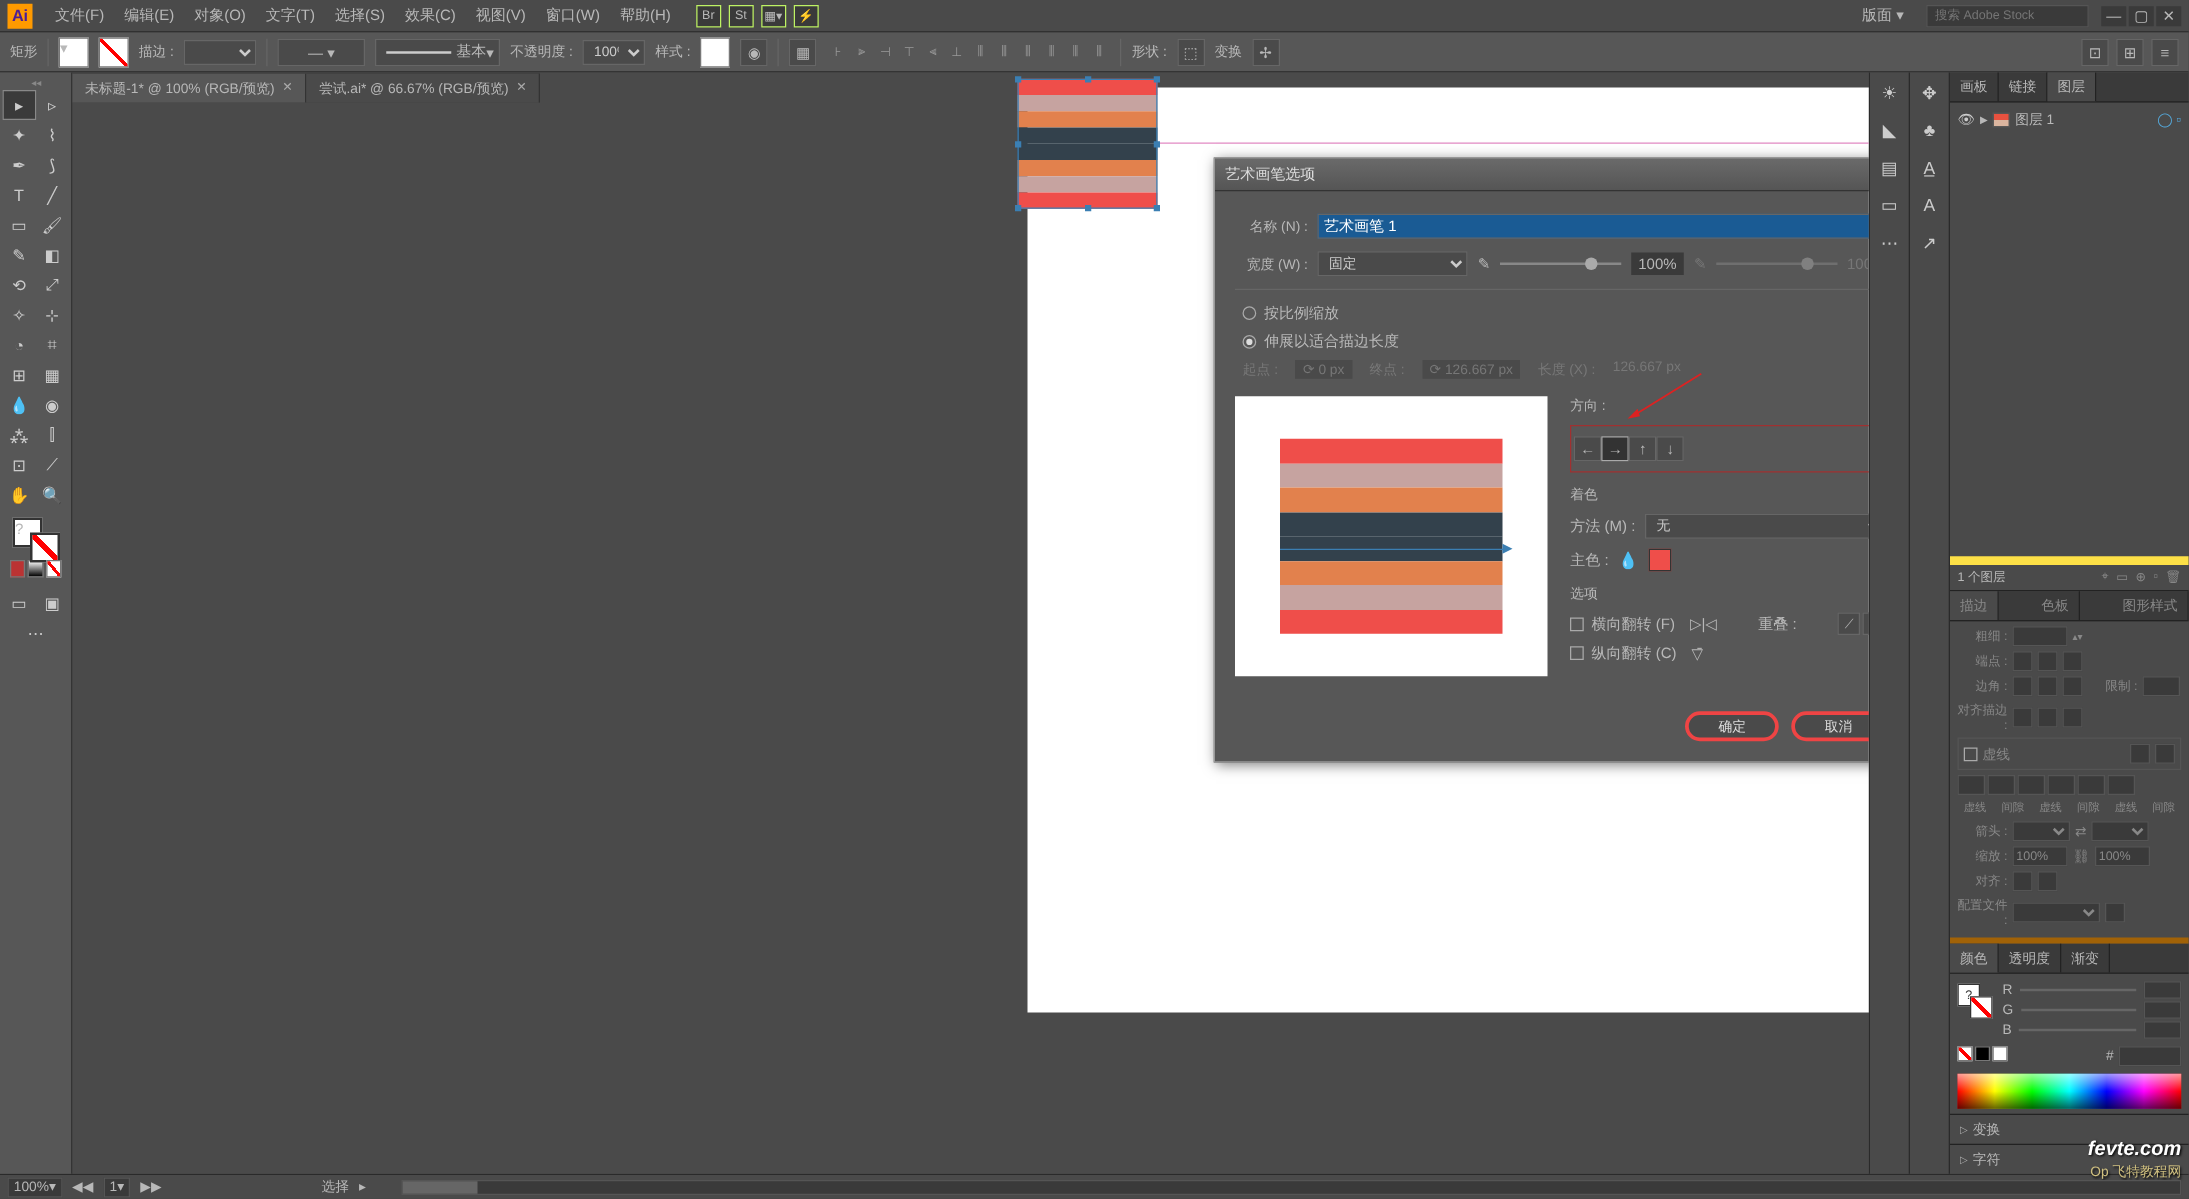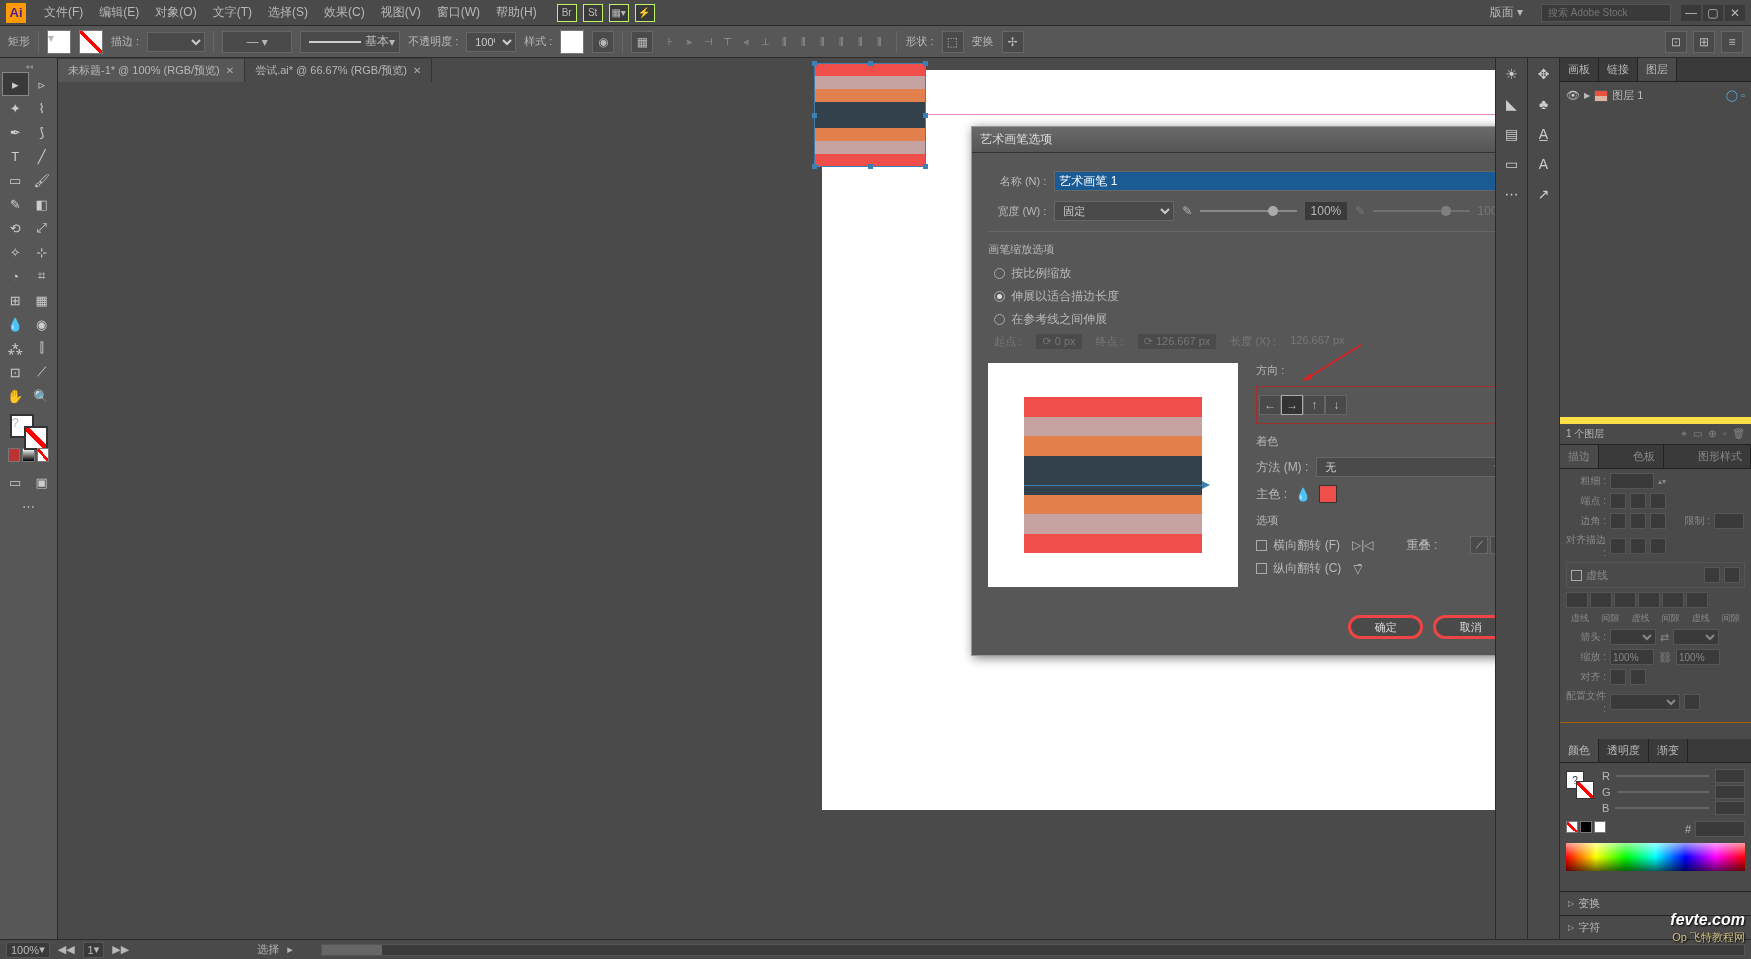--- a/index.html
+++ b/index.html
@@ -118,21 +118,21 @@
 .layers-footer-icons { margin-left: auto; display: flex; gap: 6px; color: #888; }
 
 .stroke-panel { border-top: 1px solid #222; padding: 4px 6px; font-size: 11px; color: #888; }
 .stroke-panel .panel-tabs { margin: -4px -6px 4px; justify-content: space-between; }
 .sp-row { display: flex; align-items: center; gap: 4px; margin-bottom: 4px; }
 .sp-label { width: 40px; text-align: right; font-size: 10px; }
 .sp-input { width: 44px; height: 16px; background: #3a3a3a; border: 1px solid #555; font-size: 10px; padding: 0 2px; color: #888; }
 .sp-btn { width: 16px; height: 16px; background: #3a3a3a; border: 1px solid #555; }
 .dashed-row { border: 1px solid #555; padding: 4px; margin: 4px 0; display: flex; align-items: center; gap: 4px; }
 
-.color-panel { border-top: 1px solid #a16207; padding: 20px 6px; font-size: 11px; }
+.color-panel { border-top: 5px solid #a16207; padding: 4px 6px; font-size: 11px; }
 .color-panel .panel-tabs { margin: -4px -6px 4px; }
 .cp-swatch { position: relative; width: 28px; height: 28px; margin: 4px 0; }
 .cp-fill { position: absolute; width: 18px; height: 18px; background: #fff; border: 1px solid #333; }
 .cp-fill::after { content: '?'; position: absolute; inset: 0; display: flex; align-items: center; justify-content: center; color: #333; font-size: 10px; }
 .cp-stroke { position: absolute; left: 10px; top: 10px; width: 18px; height: 18px; background: #fff; border: 1px solid #333; }
 .cp-stroke::after { content: ''; position: absolute; inset: 0; background: linear-gradient(to top right, transparent 42%, red 42%, red 58%, transparent 58%); }
 .rgb-row { display: flex; align-items: center; gap: 6px; margin: 2px 0; }
 .rgb-slider { flex: 1; height: 2px; background: #666; }
 .rgb-val { width: 30px; height: 14px; background: #3a3a3a; border: 1px solid #555; }
 .spectrum { margin-top: 6px; height: 28px; background: linear-gradient(to right, #f00,#ff0,#0f0,#0ff,#00f,#f0f,#f00); position: relative; }
@@ -392,32 +392,27 @@
             <span style="color:#777">✎</span>
             <div class="dlg-slider" style="opacity:.5">
                 <div class="slider-track">
                   <div class="slider-thumb" style="left:70%"></div>
                 </div>
               </div>
             <span style="color:#777">100%</span>
           </div>
 
           <div class="dlg-group">
-            <div class="dlg-grp-title">画笔缩放选项</div>
             <div class="radio-row">
                 <div class="radio"></div>
                 <span>按比例缩放</span>
               </div>
             <div class="radio-row">
                 <div class="radio checked"></div>
                 <span>伸展以适合描边长度</span>
-              </div>
-            <div class="radio-row">
-                <div class="radio"></div>
-                <span>在参考线之间伸展</span>
               </div>
             <div class="dim-row">
               <span>起点 :</span>
               <span class="dim-val">⟳ <span>0 px</span></span>
               <span>终点 :</span>
               <span class="dim-val">⟳ <span>126.667 px</span></span>
               <span>长度 (X) :</span>
               <span>126.667 px</span>
             </div>
           </div>

